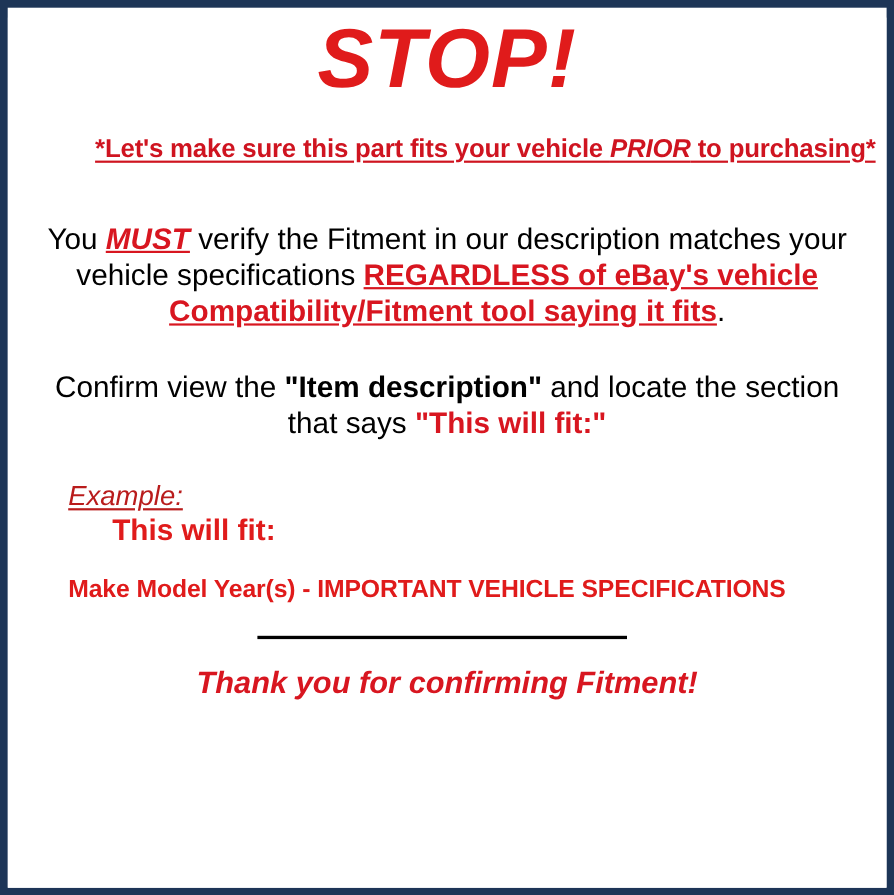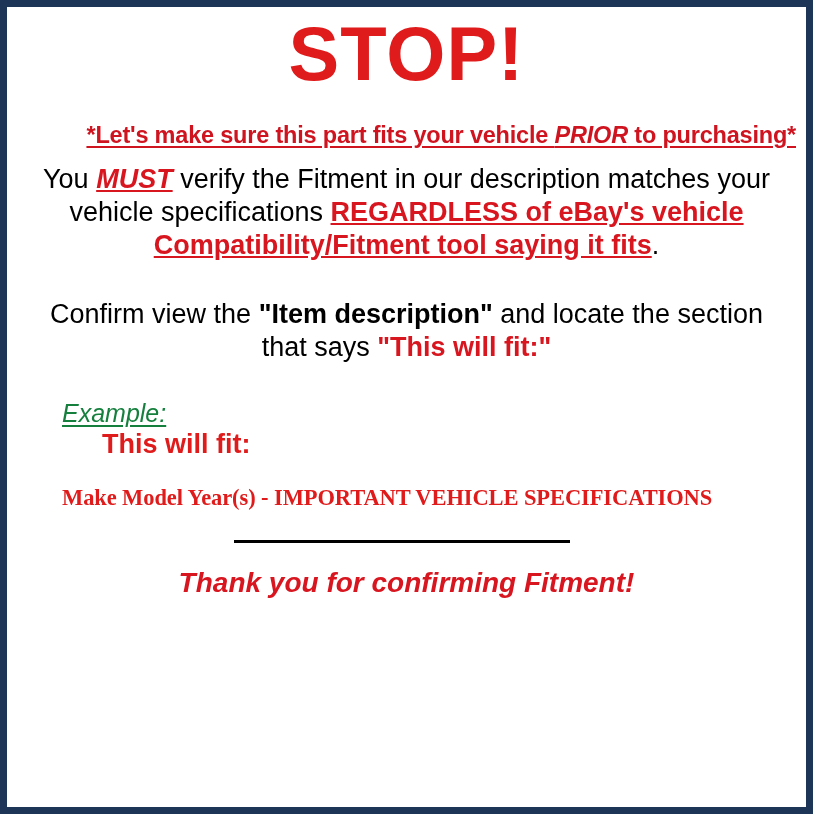--- a/index.html
+++ b/index.html
@@ -26,20 +26,21 @@
     background: #ffffff;
     box-sizing: border-box;
     padding: 0 10px;
   }
 
   
   .title-stop {
     text-align: center;
     color: #e01b1b;
     font-weight: bold;
+    font-style: italic;
     font-size: 76px;
     line-height: 1.0;
     letter-spacing: 1px;
     margin: 9px 0 0 0;
     font-family: "Liberation Sans", sans-serif;
   }
 
   
   .headline {
     text-align: right;
@@ -59,41 +60,41 @@
 
   
   .para {
     text-align: center;
     color: #000000;
     font-size: 27px;
     line-height: 33px;
     margin: 0;
     padding: 0 26px;
   }
-  .para.p1 { margin-top: 14px; }
+  .para.p1 { margin-top: 52px; }
   .para.p2 { margin-top: 36px; }
   .para.p4 { margin-top: 32px; }
   .para.p5 { margin-top: 37px; }
 
   .red { color: #d81620; }
   .b   { font-weight: bold; }
   .i   { font-style: italic; }
   .uline {
     text-decoration: underline;
     text-underline-offset: 2px;
   }
 
   
   .example-block {
     margin-top: 35px;
     padding-left: 45px;
     text-align: left;
   }
   .example-label {
-    color: #15803d;
+    color: #b91c1c;
     font-size: 25px;
     font-style: italic;
     text-decoration: underline;
     text-underline-offset: 3px;
     line-height: 28px;
     display: inline-block;
   }
   .example-fit {
     color: #e01b1b;
     font-size: 27px;
@@ -102,21 +103,20 @@
     margin-top: 2px;
     margin-left: 40px;
   }
   .example-spec {
     color: #e01b1b;
     font-size: 22.5px;
     font-weight: bold;
     line-height: 26px;
     margin-top: 26px;
     letter-spacing: -0.1px;
-    font-family: Liberation Serif, serif;
   }
 
   
   .divider-wrap {
     margin-top: 29px;
     display: flex;
     justify-content: center;
   }
   .divider {
     width: 336px;

